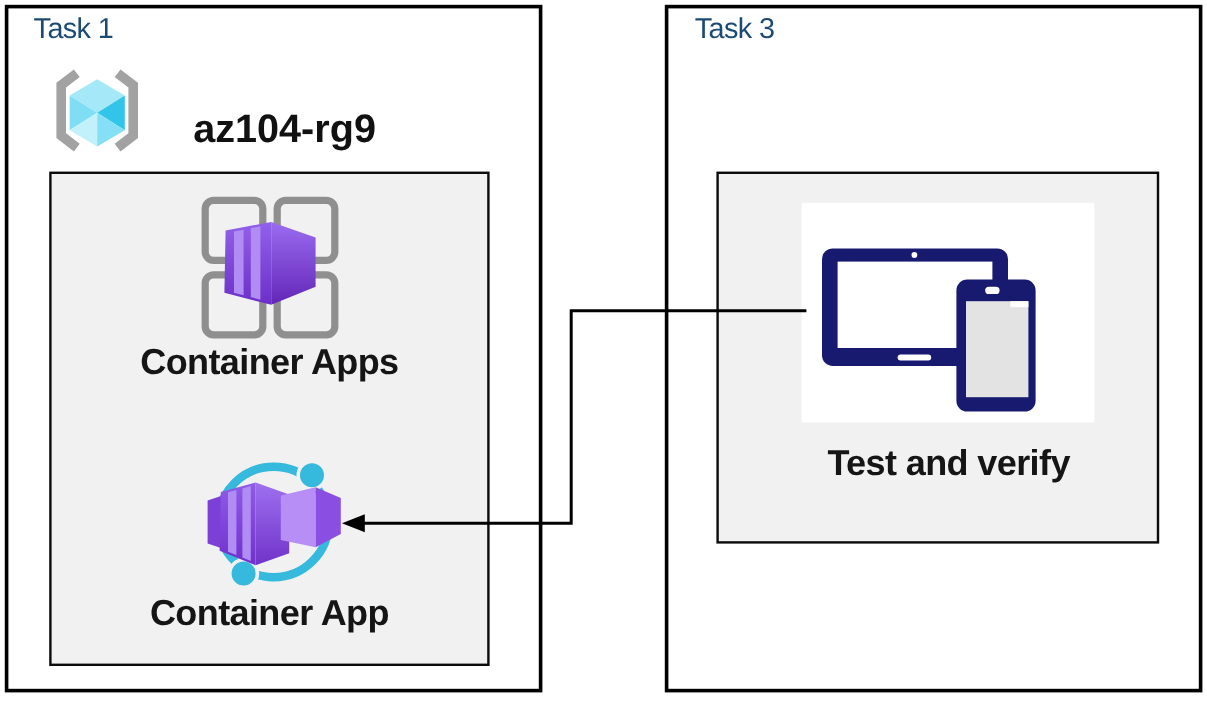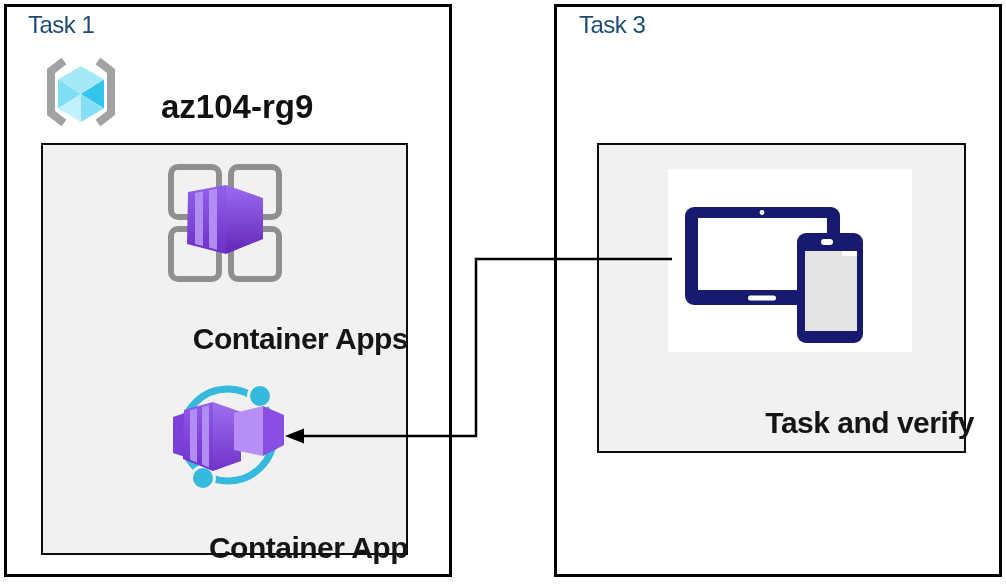--- a/index.html
+++ b/index.html
@@ -35,21 +35,21 @@
   .icon-abs{position:absolute;}
   #rg-icon{left:37px;top:56px;}
   #rg-name{
     position:absolute;left:133px;top:88px;font-size:33px;font-weight:bold;
     color:#111111;white-space:nowrap;margin-left:28px;
   }
   #env-icon{left:166px;top:162px;}
   #app-icon{left:171px;top:379px;}
   .label{
     position:absolute;font-weight:bold;font-size:30px;line-height:40px;
-    color:var(--label-black);text-align:right;letter-spacing:-0.5px;margin-top:36px;
+    color:var(--label-black);text-align:center;letter-spacing:-0.5px;
   }
   #env-label{left:41px;top:283px;width:367px;}
   #app-label{left:41px;top:492px;width:367px;}
   #test-label{left:607px;top:367px;width:367px;}
   #icon-square{
     position:absolute;left:668px;top:169px;width:244px;height:183px;background:#ffffff;
   }
   #devices-icon{position:absolute;left:0;top:0;}
   #connector{
     position:absolute;left:0;top:0;pointer-events:none;
@@ -136,20 +136,20 @@
       <rect x="17" y="38" width="155" height="98" rx="9" fill="var(--device-navy)"></rect>
       <rect x="30" y="49" width="129" height="72" fill="#ffffff"></rect>
       <circle cx="94" cy="43.5" r="2.4" fill="#ffffff"></circle>
       <rect x="80" y="126.5" width="28" height="5" rx="2.5" fill="#ffffff"></rect>
       <rect x="129" y="64" width="66" height="110" rx="9" fill="var(--device-navy)"></rect>
       <rect x="153" y="70" width="12" height="6" rx="3" fill="#ffffff"></rect>
       <rect x="137" y="82" width="52" height="80" fill="#e3e3e3"></rect>
       <rect x="174" y="82" width="15" height="5" fill="#ffffff"></rect>
     </svg>
   </div>
-  <div class="label" id="test-label">Task and verify</div>
+  <div class="label" id="test-label">Test and verify</div>
 
   <svg id="connector" width="1006" height="584" viewBox="0 0 1006 584">
     <polyline points="672,259 476,259 476,436 303,436" fill="none" stroke="#000000" stroke-width="2.5"></polyline>
     <polygon points="285,436 304,428.5 304,443.5" fill="#000000"></polygon>
   </svg>
 
 </div>
 
 </body></html>

